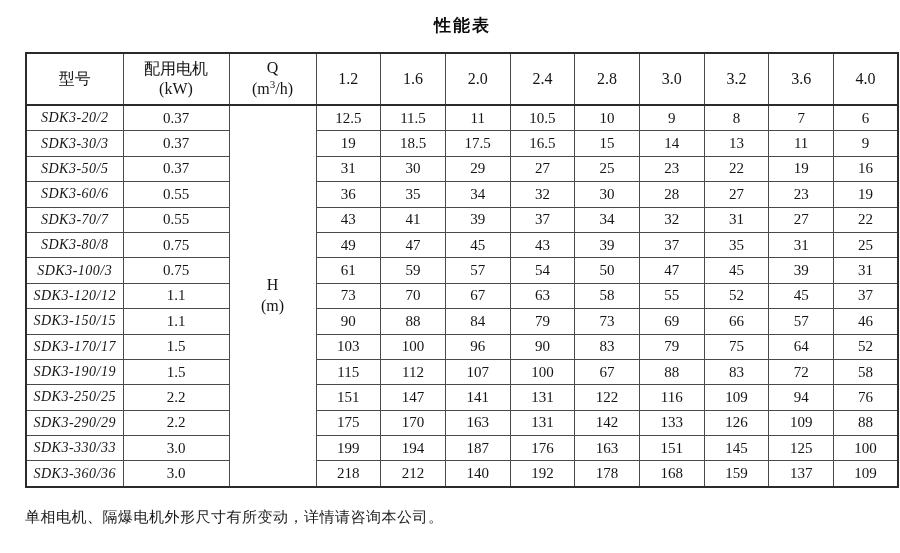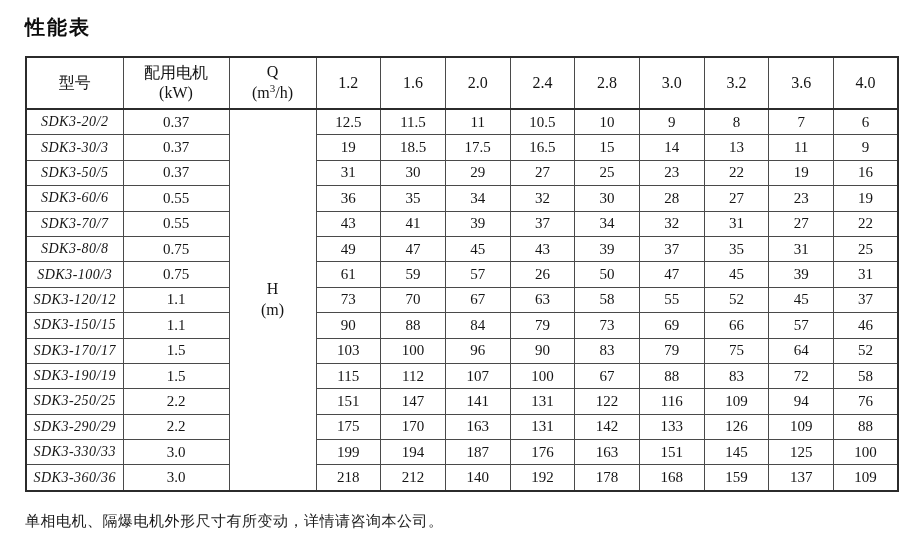--- a/index.html
+++ b/index.html
@@ -14,24 +14,25 @@
   }
   .page {
     box-sizing: border-box;
     width: 900px;
     height: 553px;
     padding: 14px 0 0 25px;
   }
   .page-title {
     font-family: "Liberation Sans", sans-serif;
     font-weight: bold;
-    font-size: 20px;
+    font-size: 17px;
     letter-spacing: 2px;
     margin: 0 0 15px 0;
     color: #0d0d0d;
+    text-align: center;
   }
   table.perf {
     border-collapse: collapse;
     table-layout: fixed;
     width: 872px;
     border: 2px solid #2b2b2b;
   }
   table.perf th, table.perf td {
     border: 1px solid #4a4a4a;
     text-align: center;
@@ -188,21 +189,21 @@
           <td data-name="h-value-cell">35</td>
           <td data-name="h-value-cell">31</td>
           <td data-name="h-value-cell">25</td>
         </tr>
         <tr data-name="table-row">
           <td data-name="model-cell">SDK3-100/3</td>
           <td data-name="kw-cell">0.75</td>
           <td data-name="h-value-cell">61</td>
           <td data-name="h-value-cell">59</td>
           <td data-name="h-value-cell">57</td>
-          <td data-name="h-value-cell">26</td>
+          <td data-name="h-value-cell">54</td>
           <td data-name="h-value-cell">50</td>
           <td data-name="h-value-cell">47</td>
           <td data-name="h-value-cell">45</td>
           <td data-name="h-value-cell">39</td>
           <td data-name="h-value-cell">31</td>
         </tr>
         <tr data-name="table-row">
           <td data-name="model-cell">SDK3-120/12</td>
           <td data-name="kw-cell">1.1</td>
           <td data-name="h-value-cell">73</td>

